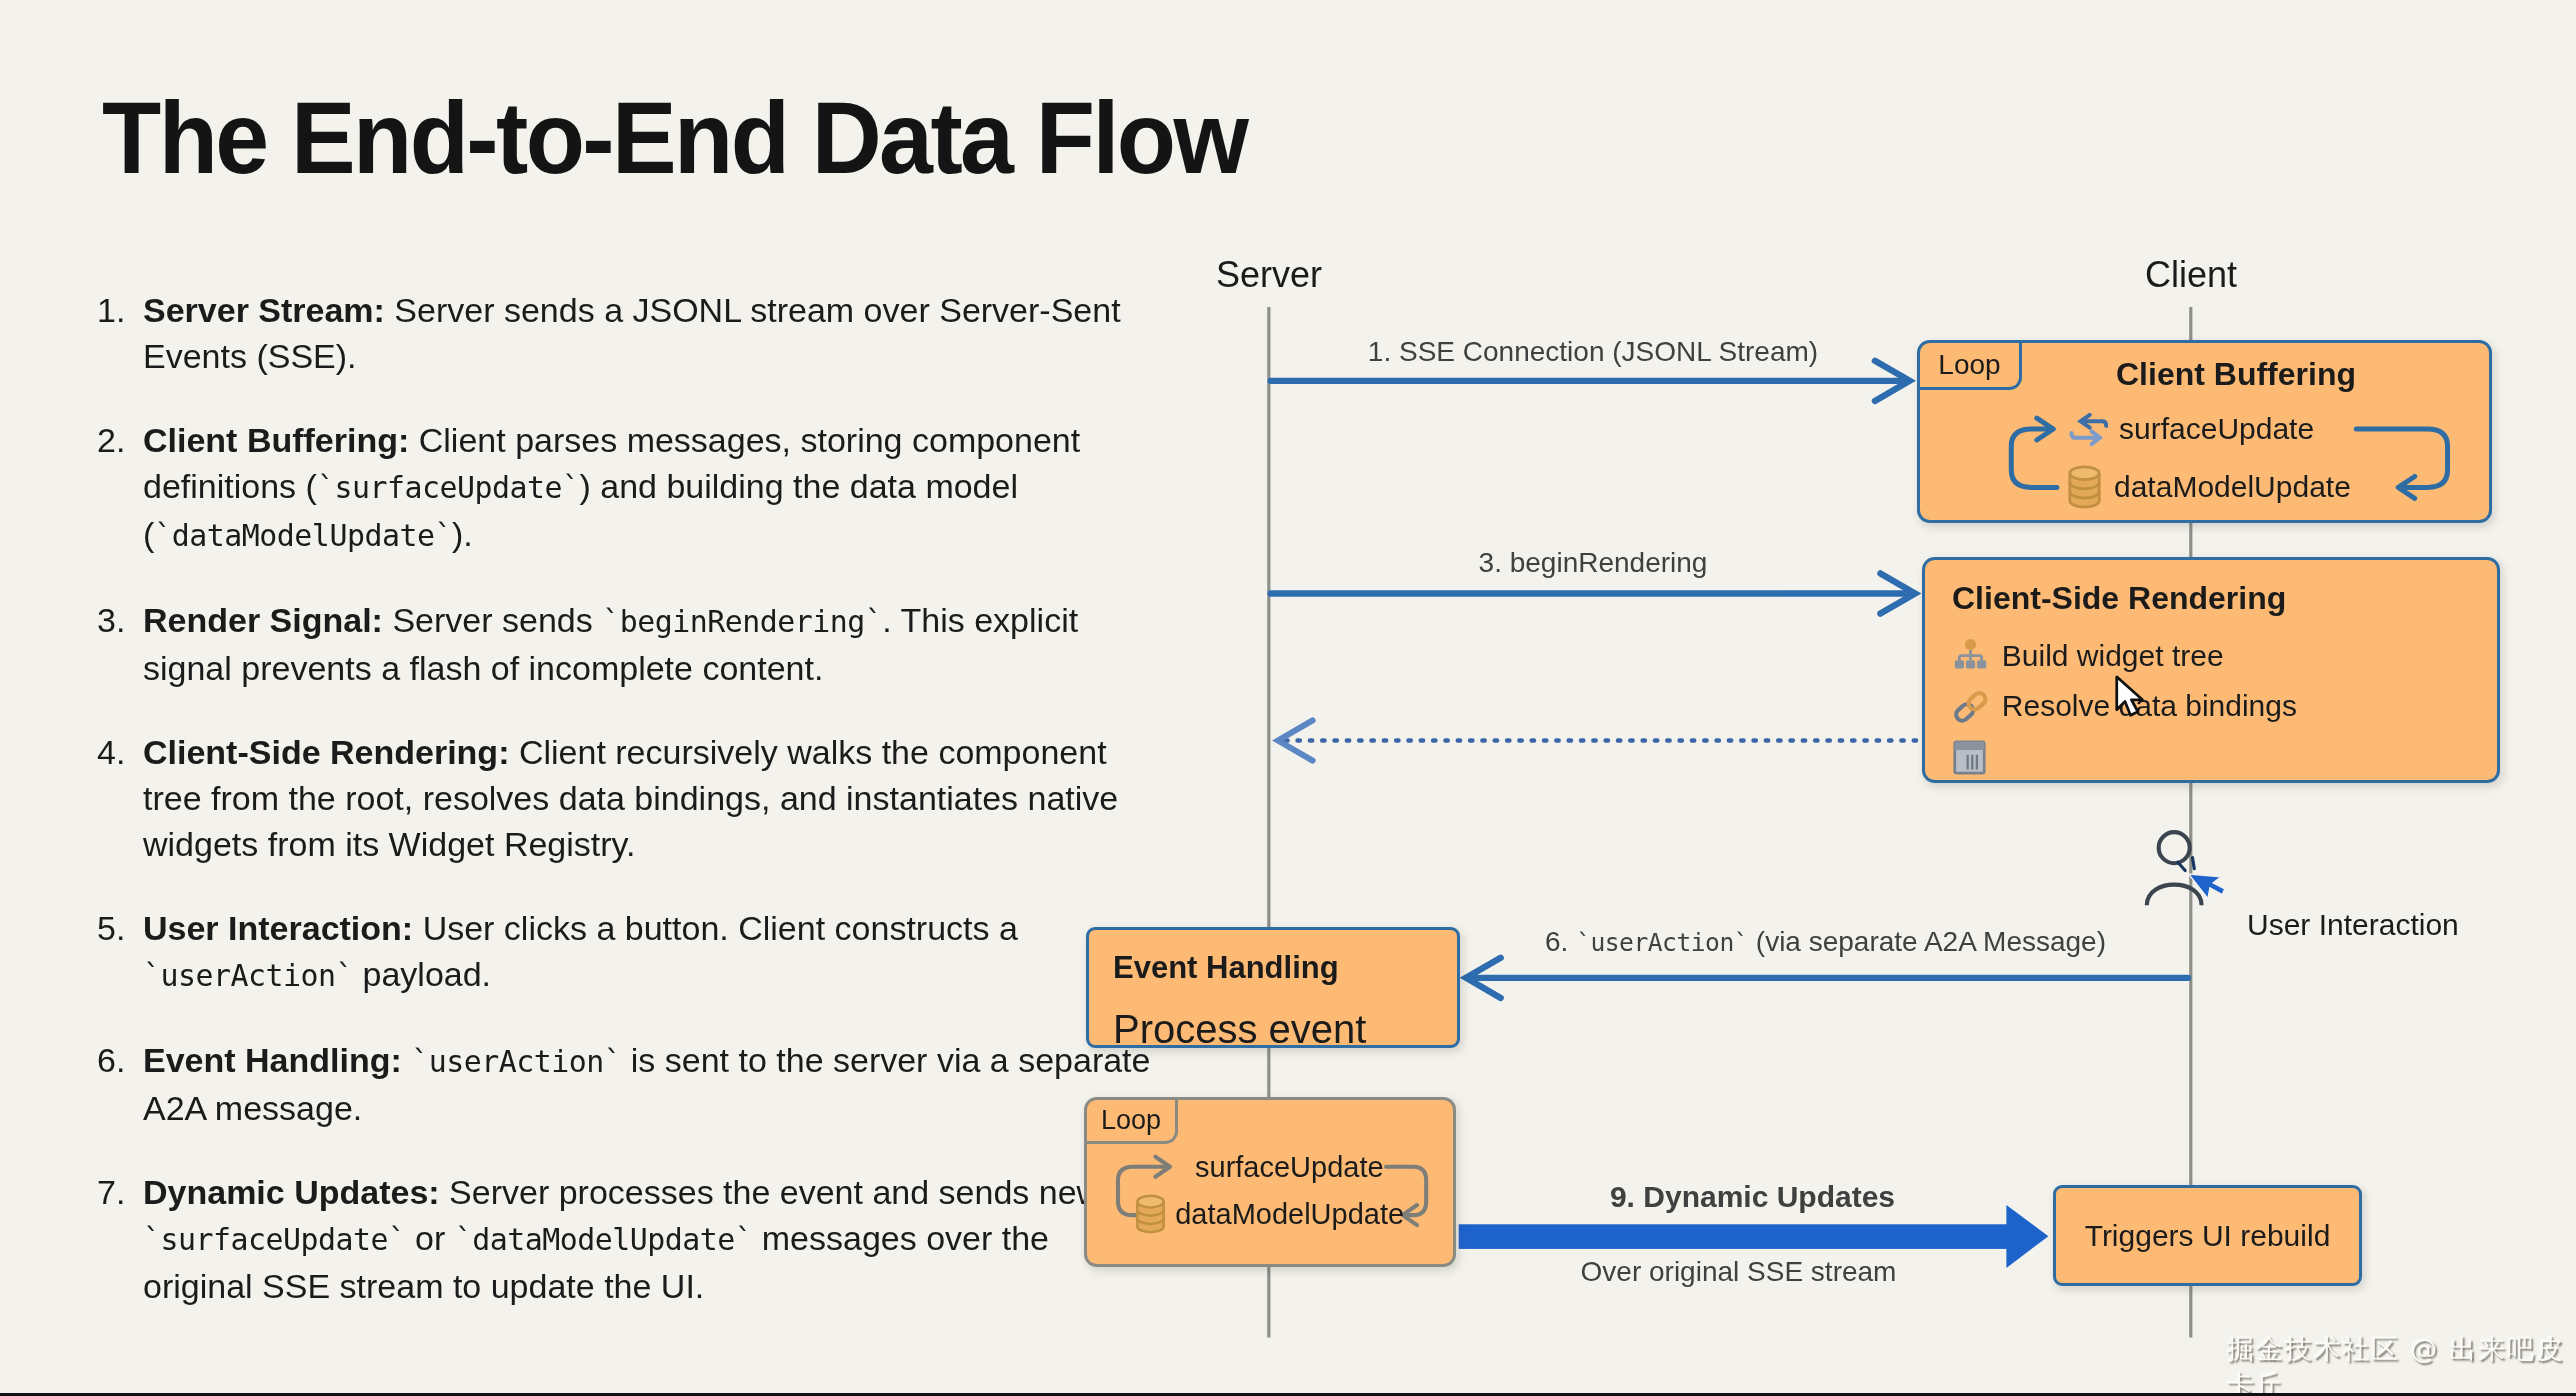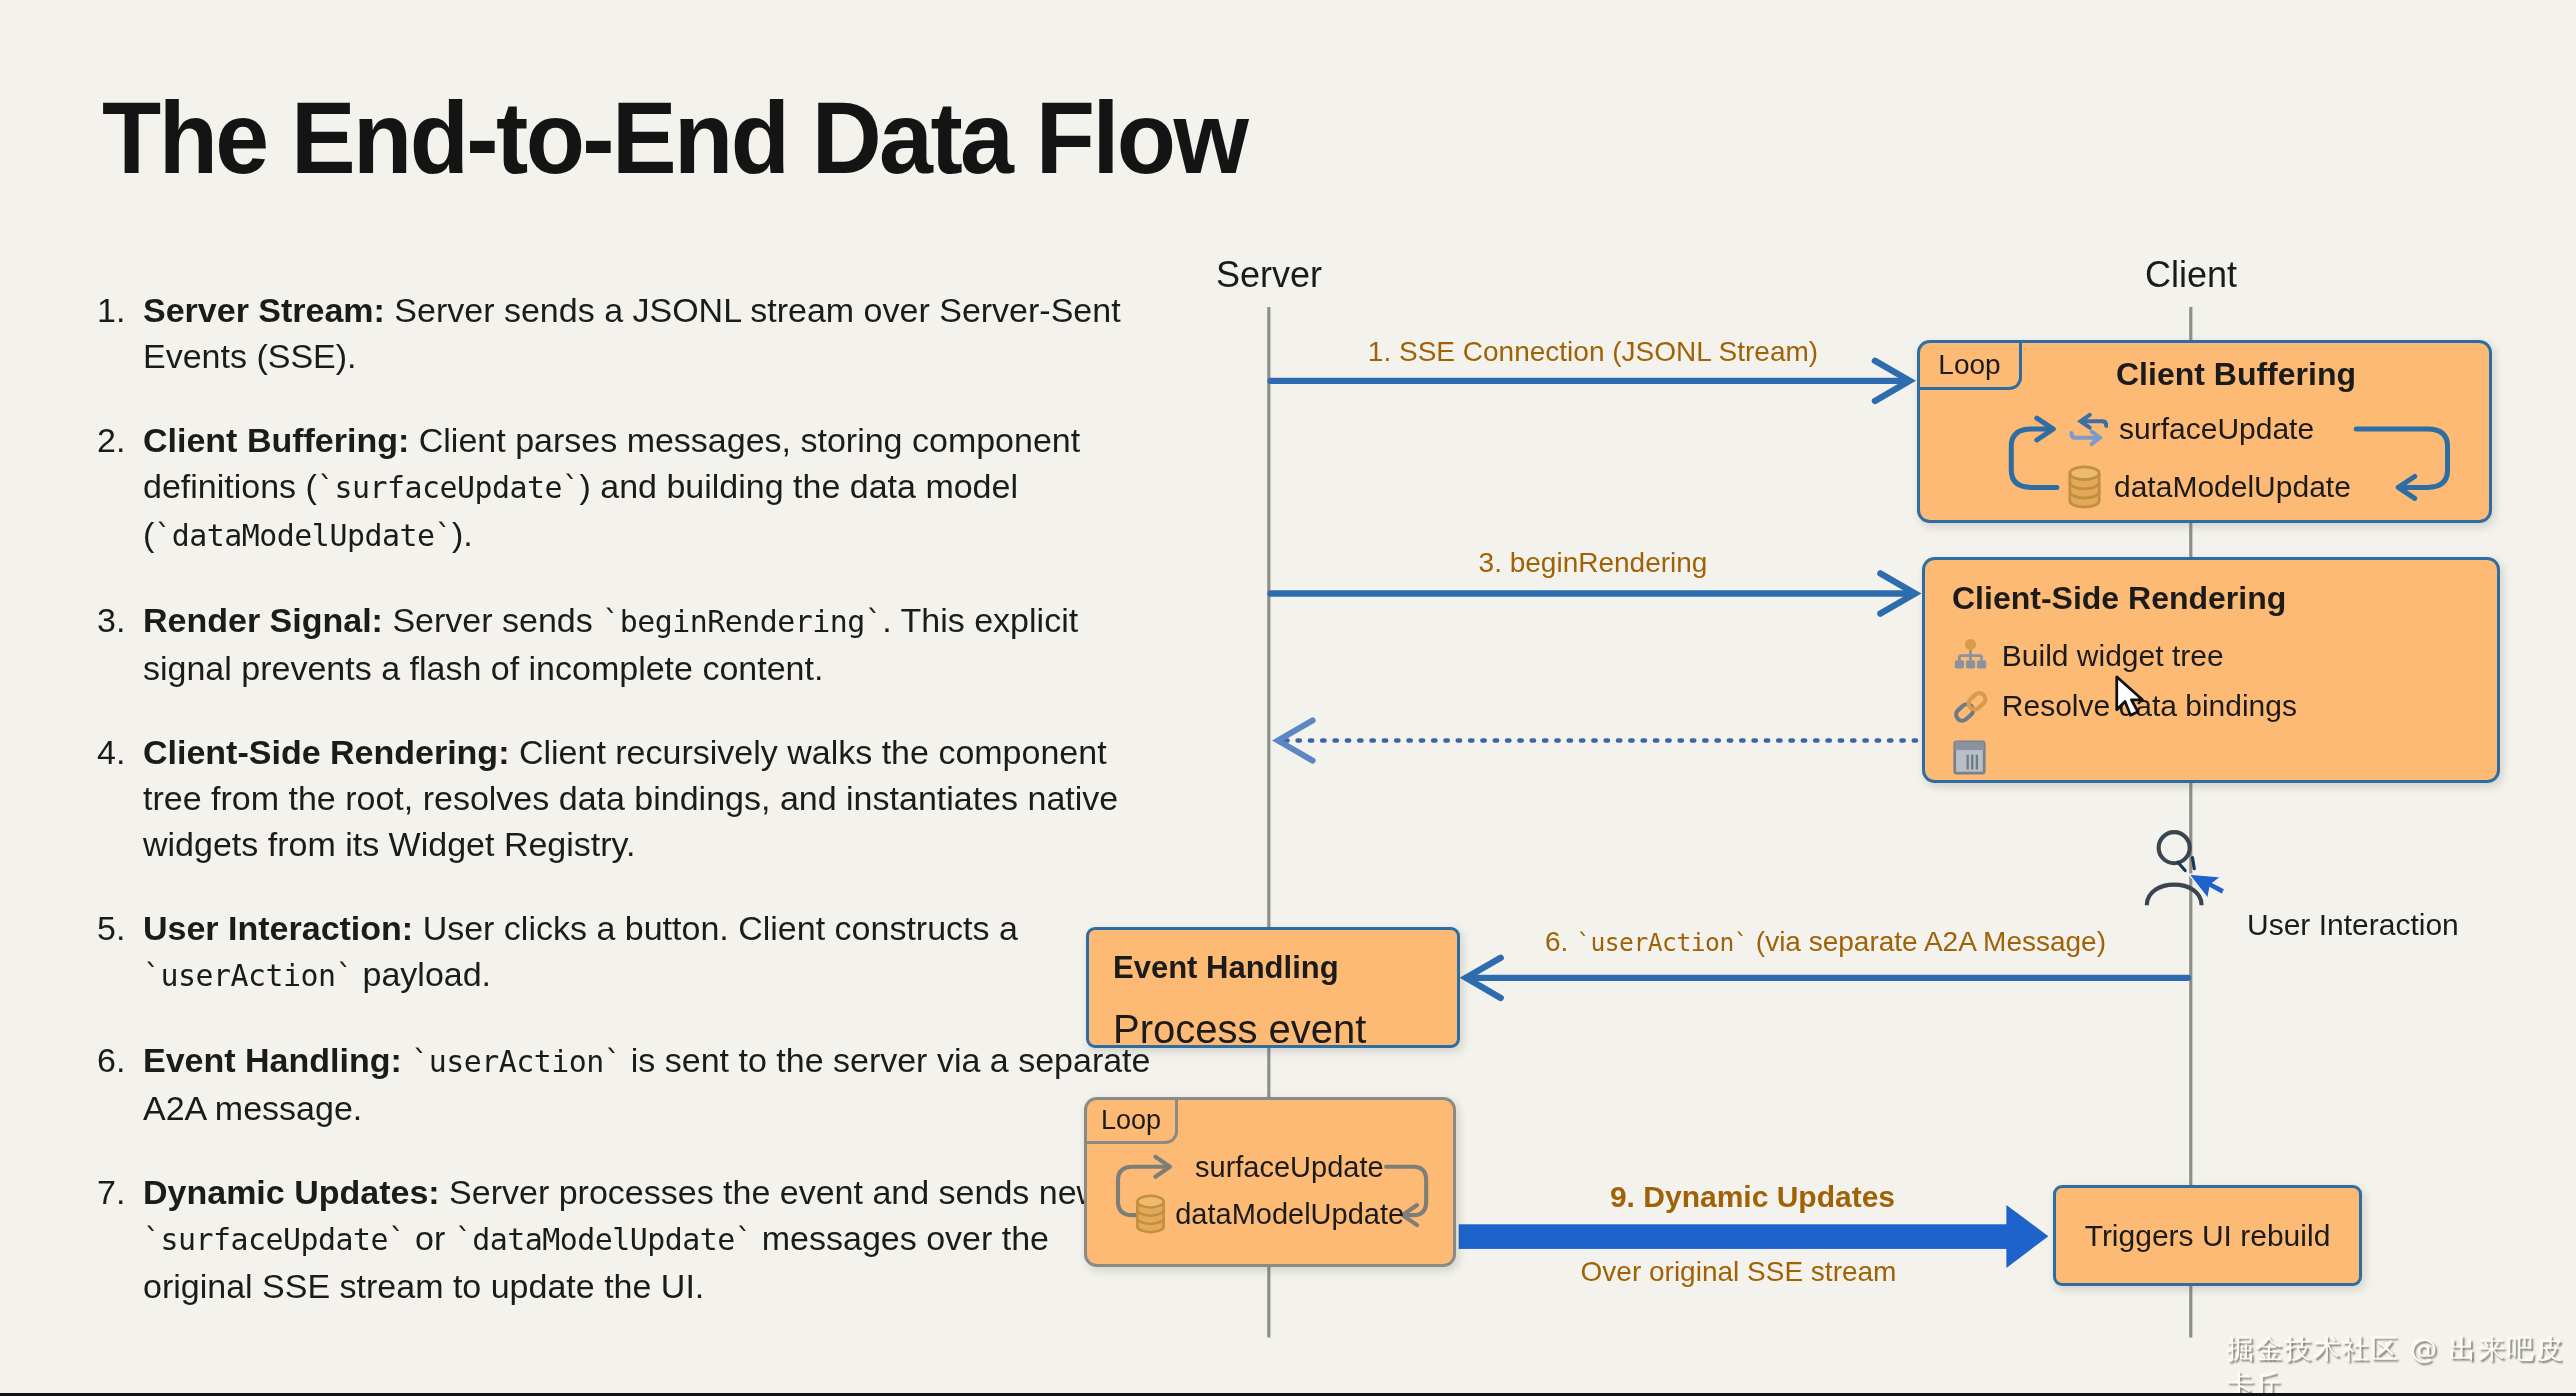--- a/index.html
+++ b/index.html
@@ -51,21 +51,21 @@
 
   #server-loop{left:1084px;top:1097px;width:372px;height:170px;border-color:#8b8b86;}
   #server-loop .loop-tab{width:91px;height:44px;font-size:27px;border-color:#8b8b86;}
   #sl-row1{left:108px;top:47px;height:40px;font-size:29px;}
   #sl-row2{left:47px;top:93px;height:42px;gap:8.2px;font-size:29px;}
 
   #triggers{left:2053px;top:1185px;width:309px;height:101px;border-width:3.2px;border-radius:9px;
             display:flex;align-items:center;justify-content:center;font-size:30px;}
 
   
-  .msg{position:absolute;font-size:28px;text-align:center;z-index:3;color:#a16207;white-space:nowrap;}
+  .msg{position:absolute;font-size:28px;text-align:center;z-index:3;color:#404040;white-space:nowrap;}
   #msg-1{left:1278px;top:336px;width:630px;}
   #msg-3{left:1278px;top:547px;width:630px;}
   #msg-ui{left:1283px;top:690px;width:630px;}
   #msg-6{left:1474px;top:926px;width:703px;}
   #msg-9t{left:1497px;top:1180px;width:511px;font-weight:bold;font-size:30px;}
   #msg-9s{left:1483px;top:1256px;width:511px;}
 
   #user-interaction-label{position:absolute;left:2247px;top:908px;font-size:30px;z-index:3;}
   #user-icon{position:absolute;left:2134px;top:823px;z-index:3;}
   #pointer-cursor{position:absolute;left:2114px;top:675px;z-index:6;}

